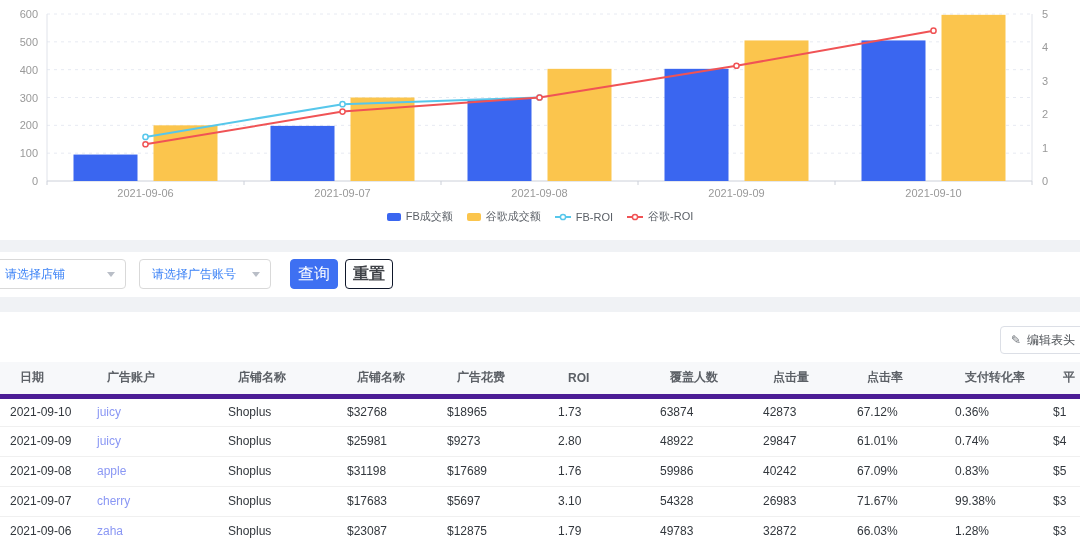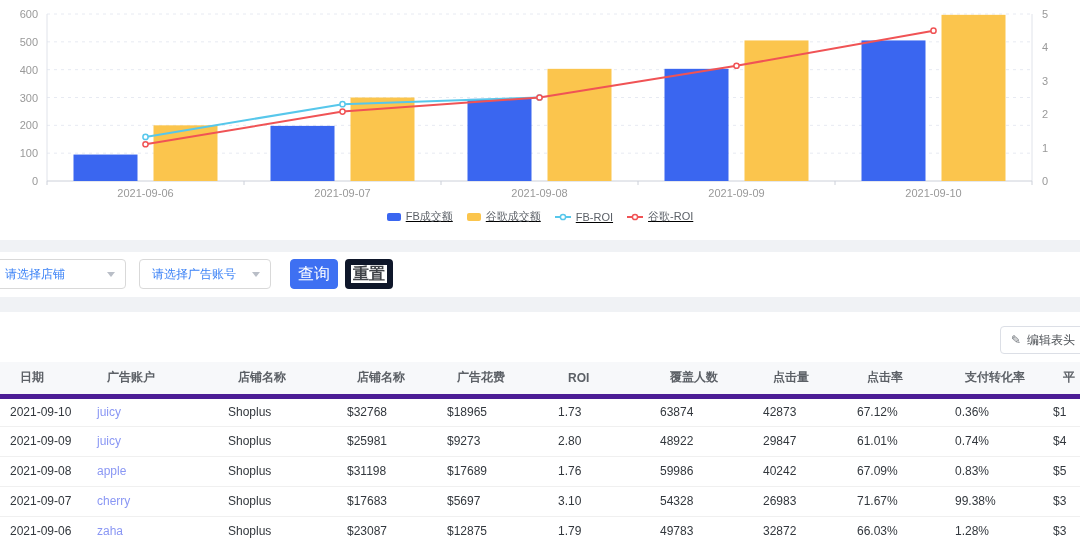--- a/index.html
+++ b/index.html
@@ -2,41 +2,41 @@
 <html><head>
 <meta charset="utf-8">
 <style>
   * { margin:0; padding:0; box-sizing:border-box; }
   html,body { width:1080px; height:541px; overflow:hidden; background:#fff;
     font-family:"Liberation Sans","DejaVu Sans",sans-serif; }
 
   
   .chart-section { position:relative; width:1080px; height:240px; background:#fff; }
   .legend { position:absolute; left:0; top:209px; width:100%; display:flex;
-    justify-content:center; align-items:center; gap:14px;text-decoration:underline; }
+    justify-content:center; align-items:center; gap:14px; }
   .legend-item { display:flex; align-items:center; gap:5px; cursor:pointer; }
   .legend-item .lbl { font-size:11px; color:#5a5f66; }
 
   
   .band { width:1080px; background:#f0f2f5; }
   .band1 { height:12px; }
   .band2 { height:15px; }
 
   
   .filter-section { position:relative; width:1080px; height:45px; background:#fff; }
   .select-box { position:absolute; top:7px; height:30px; background:#fff;
     border:1px solid #d9d9d9; border-radius:4px; display:flex; align-items:center;
     padding:0 10px 0 12px; cursor:pointer; }
   .select-box .ph { font-size:12px; color:#3b82f6; flex:1; white-space:nowrap; }
   .caret { width:0; height:0; border-left:4px solid transparent;
     border-right:4px solid transparent; border-top:5px solid #b9bec7; margin-left:8px; }
   .btn { position:absolute; top:7px; height:30px; border-radius:4px; font-size:16px;
     display:flex; align-items:center; justify-content:center; cursor:pointer; }
   .btn-primary { background:#3e70f2; color:#fff; border:1px solid #3e70f2; }
-  .btn-plain { background:#fff; color:#404348; border:6px solid #0f172a; font-weight:bold; }
+  .btn-plain { background:#fff; color:#404348; border:1px solid #0f172a; font-weight:bold; }
 
   
   .table-section { position:relative; width:1080px; height:229px; background:#fff; }
   .edit-btn { position:absolute; left:1000px; top:14px; height:28px; width:96px;
     background:#fff; border:1px solid #dcdfe6; border-radius:4px; display:flex;
     align-items:center; gap:6px; padding:0 10px; font-size:12px; color:#4d5156;
     cursor:pointer; white-space:nowrap; }
   .edit-btn .pencil { font-size:12px; color:#6b7076; }
   table { position:absolute; left:0; top:50px; width:1080px; border-collapse:collapse;
     table-layout:fixed; }

